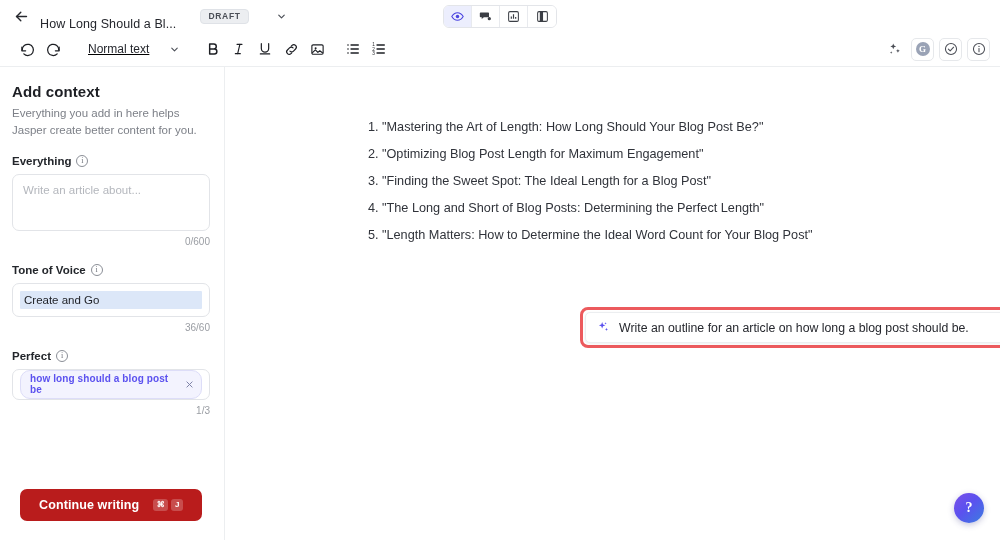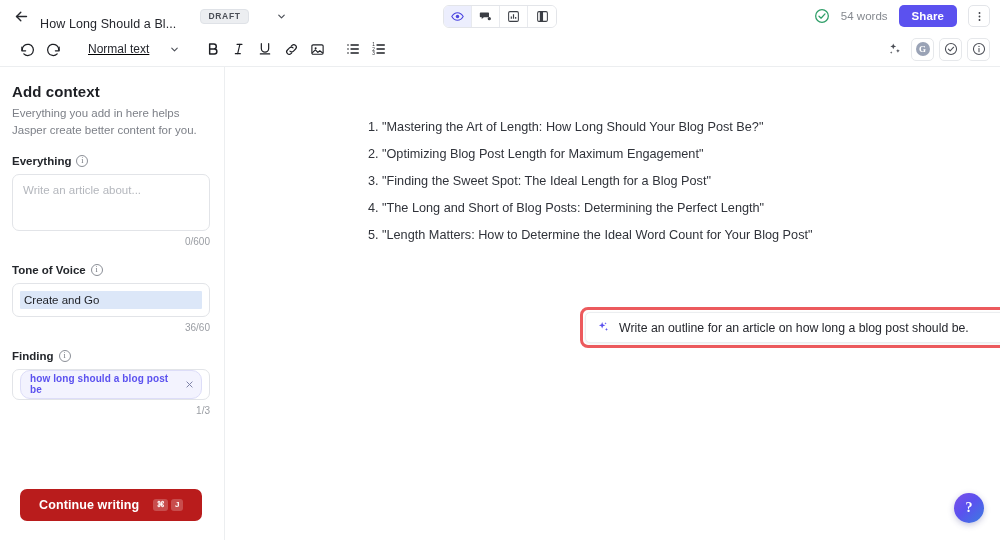--- a/index.html
+++ b/index.html
@@ -252,37 +252,20 @@
       <span class="view-btn">
         <span>
           <svg viewBox="0 0 24 24" width="13" height="13" fill="none" stroke="currentColor" stroke-width="1.9">
               <rect x="3" y="3" width="18" height="18" rx="2.5"></rect>
               <rect x="7" y="3" width="6" height="18" fill="currentColor" stroke="none"></rect>
             </svg>
         </span>
       </span>
     </div>
 
-    <div class="topbar-right">
-      <span class="check-circle">
-        <svg viewBox="0 0 24 24" fill="none" stroke="currentColor" stroke-width="1.9">
-            <circle cx="12" cy="12" r="9.5"></circle>
-            <polyline points="7.5 12.3 10.6 15.3 16.5 8.9" stroke-linecap="round" stroke-linejoin="round"></polyline>
-          </svg>
-      </span>
-      <span class="word-count">54 words</span>
-      <button class="share-btn">Share</button>
-      <span class="kebab">
-        <svg viewBox="0 0 24 24" width="13" height="13" fill="currentColor">
-            <circle cx="12" cy="5.5" r="1.7"></circle>
-            <circle cx="12" cy="12" r="1.7"></circle>
-            <circle cx="12" cy="18.5" r="1.7"></circle>
-          </svg>
-      </span>
-    </div>
   </div>
 
   <div class="format-bar">
     <span class="fb-icon">
       <svg viewBox="0 0 24 24" width="15" height="15" fill="none" stroke="currentColor" stroke-width="2" stroke-linecap="round" stroke-linejoin="round">
           <polyline points="3 8 3 14 9 14"></polyline>
           <path d="M3.5 13a9 9 0 1 1 2.6 6"></path>
         </svg>
     </span>
     <span class="fb-icon">
@@ -402,21 +385,21 @@
           <span class="info-i">i</span>
         </div>
         <div class="input-box">
           <span class="sel-text">Create and Go</span>
         </div>
         <div class="counter">36/60</div>
       </div>
 
       <div class="field">
         <div class="field-label-row">
-          <span class="field-label">Finding</span>
+          <span class="field-label">Perfect</span>
           <span class="info-i">i</span>
         </div>
         <div class="chip-box">
           <span class="chip">
             <span>how long should a blog post be</span>
             <span>
               <svg class="chip-x" viewBox="0 0 24 24" fill="none" stroke="currentColor" stroke-width="2.6" stroke-linecap="round">
                   <line x1="5" y1="5" x2="19" y2="19"></line>
                   <line x1="19" y1="5" x2="5" y2="19"></line>
                 </svg>

